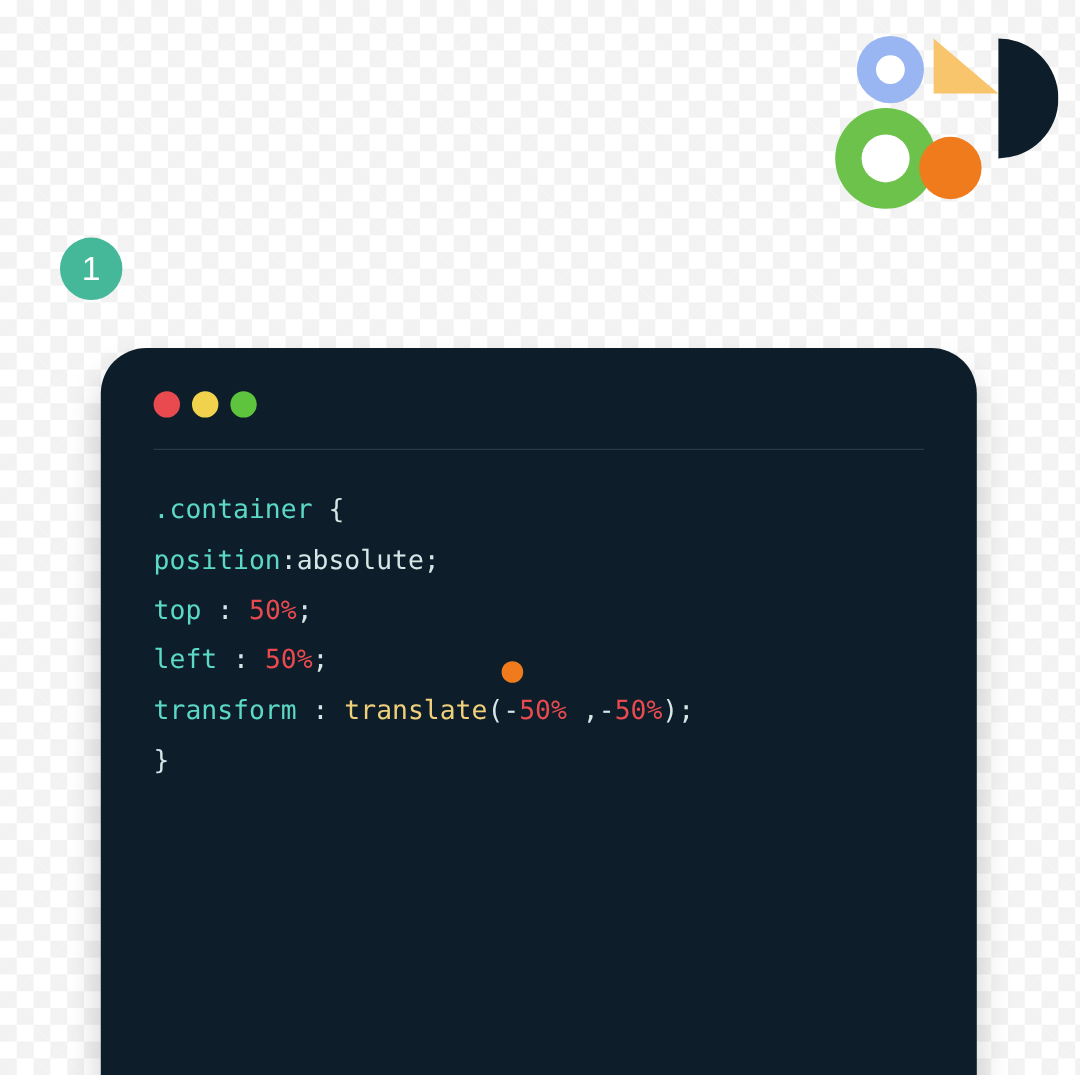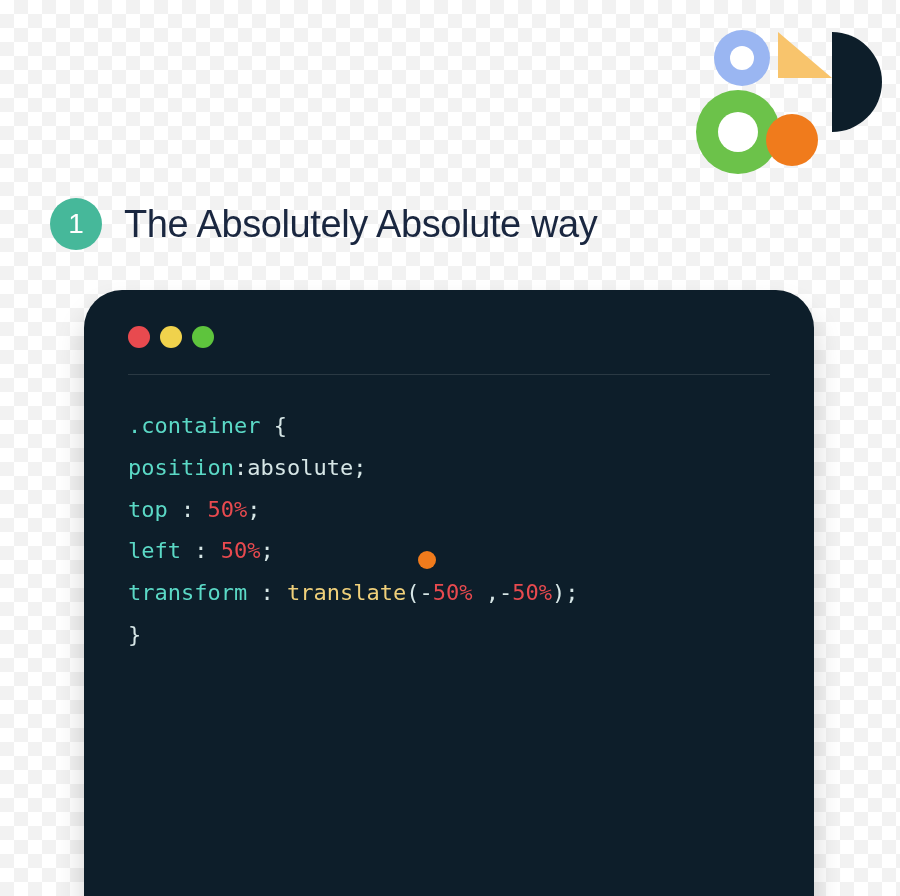--- a/index.html
+++ b/index.html
@@ -119,21 +119,20 @@
     <circle cx="56" cy="112" r="42" fill="#6cc24a"></circle>
     <circle cx="56" cy="112" r="20" fill="#ffffff"></circle>
     <circle cx="110" cy="120" r="26" fill="#f07b1c"></circle>
   </svg>
 </div>
 
 <div class="heading-row">
   <div class="badge">
     <span>1</span>
   </div>
-  <h1 class="heading">The Absolutely Absolute way</h1>
 </div>
 
 <div class="code-window">
   <div class="traffic-lights">
     <span class="dot red"></span>
     <span class="dot yellow"></span>
     <span class="dot green"></span>
   </div>
 
   <div class="code"><span class="tok-sel">.container</span> <span class="tok-punct">{</span>

